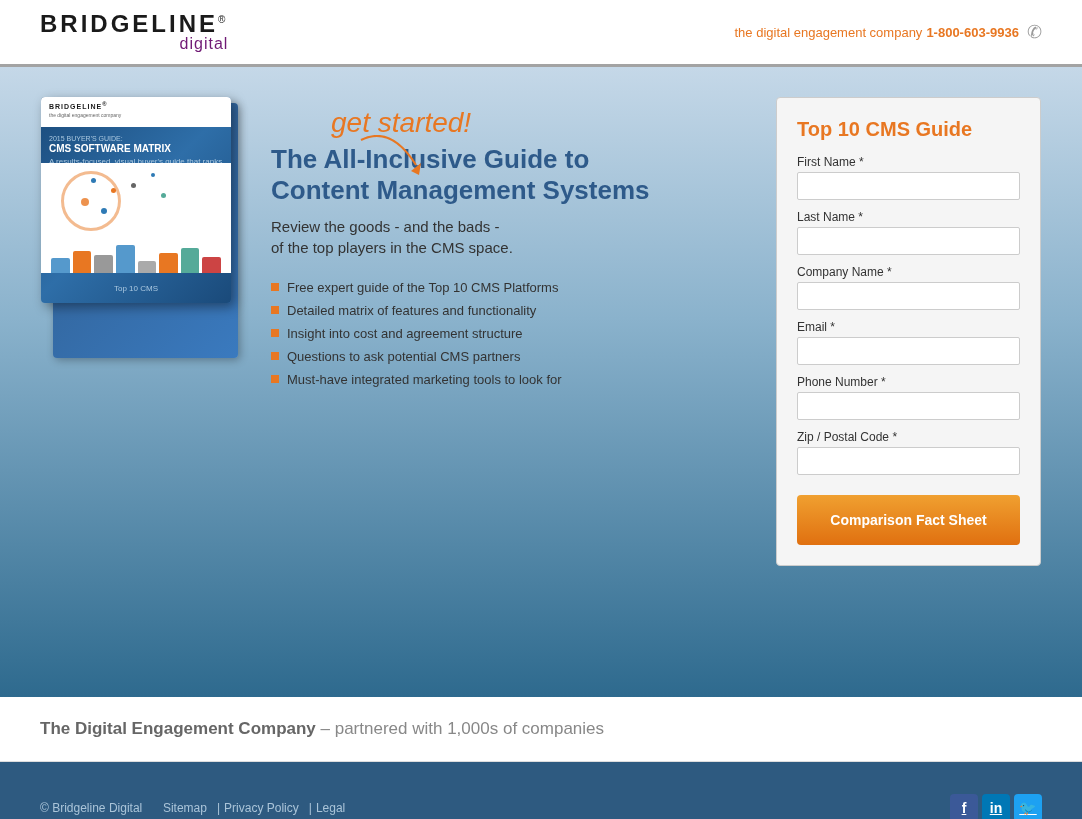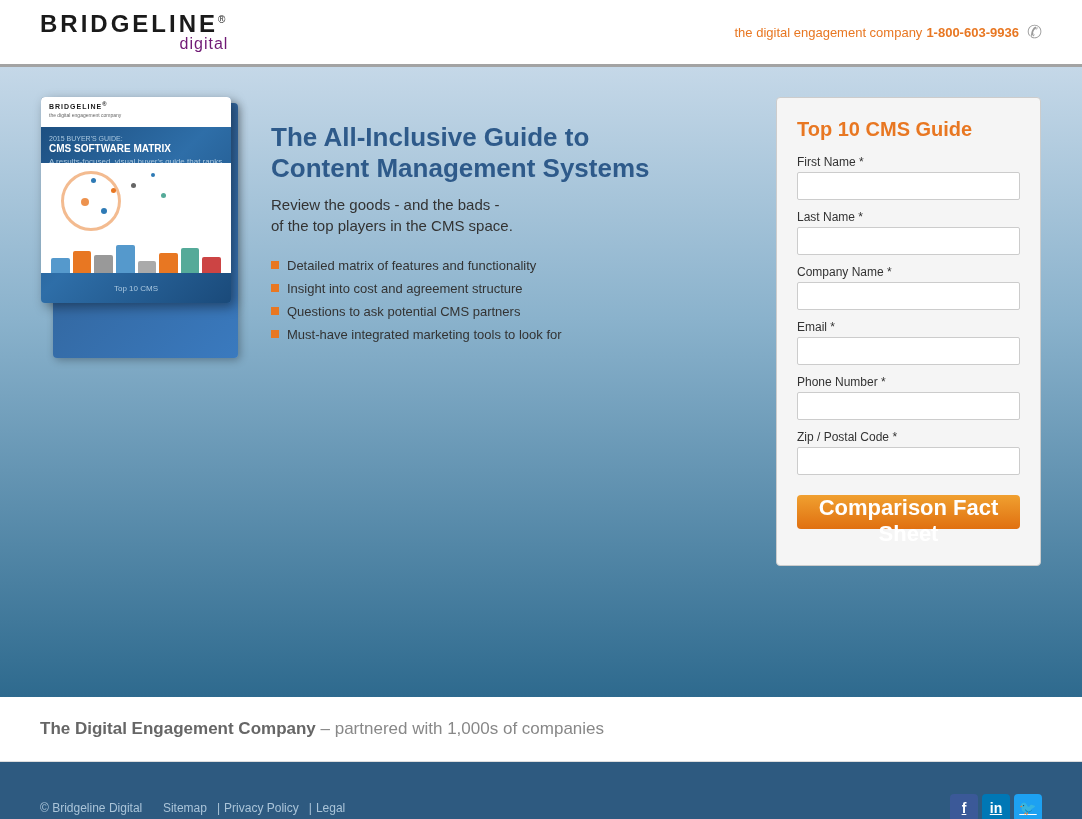--- a/index.html
+++ b/index.html
@@ -288,26 +288,26 @@
       width: 100%;
       height: 28px;
       border: 1px solid #ccc;
       background: #fff;
       padding: 0 6px;
       font-size: 12px;
       border-radius: 2px;
     }
     .submit-btn {
       width: 100%;
-      height: 34px;
+      height: 50px;
       background: linear-gradient(180deg, #f0a030 0%, #e07010 100%);
       border: none;
       border-radius: 4px;
       color: #fff;
-      font-size: 22px;
+      font-size: 14px;
       font-weight: bold;
       cursor: pointer;
       margin-top: 10px;
     }
 
     
     #partnership-bar {
       background: #fff;
       padding: 22px 40px;
       border-bottom: 1px solid #ddd;
@@ -417,27 +417,38 @@
               <div class="bar" style="height:25px;background:#5a9;"></div>
               <div class="bar" style="height:16px;background:#c44;"></div>
             </div>
           </div>
         </div>
         <div class="book-bottom-label">Top 10 CMS</div>
       </div>
     </div>
 
     <div class="middle-content">
+      <div class="get-started-wrap">
+        <span class="get-started-text">get started!</span>
+        <svg class="arrow-svg" width="80" height="50" viewBox="0 0 80 50">
+          <path d="M10,5 Q40,-10 65,30" stroke="#e87722" stroke-width="2" fill="none"></path>
+          <polygon points="60,36 70,28 68,40" fill="#e87722"></polygon>
+        </svg>
+      </div>
       <div class="main-heading">
         The All-Inclusive Guide to<br>Content Management Systems
       </div>
       <div class="sub-heading">
         Review the goods - and the bads -<br>of the top players in the CMS space.
       </div>
       <ul class="bullet-list">
+        <li>
+            <span class="bullet-square"></span>
+            <span>Free expert guide of the Top 10 CMS Platforms</span>
+          </li>
         <li>
             <span class="bullet-square"></span>
             <span>Detailed matrix of features and functionality</span>
           </li>
         <li>
             <span class="bullet-square"></span>
             <span>Insight into cost and agreement structure</span>
           </li>
         <li>
             <span class="bullet-square"></span>

